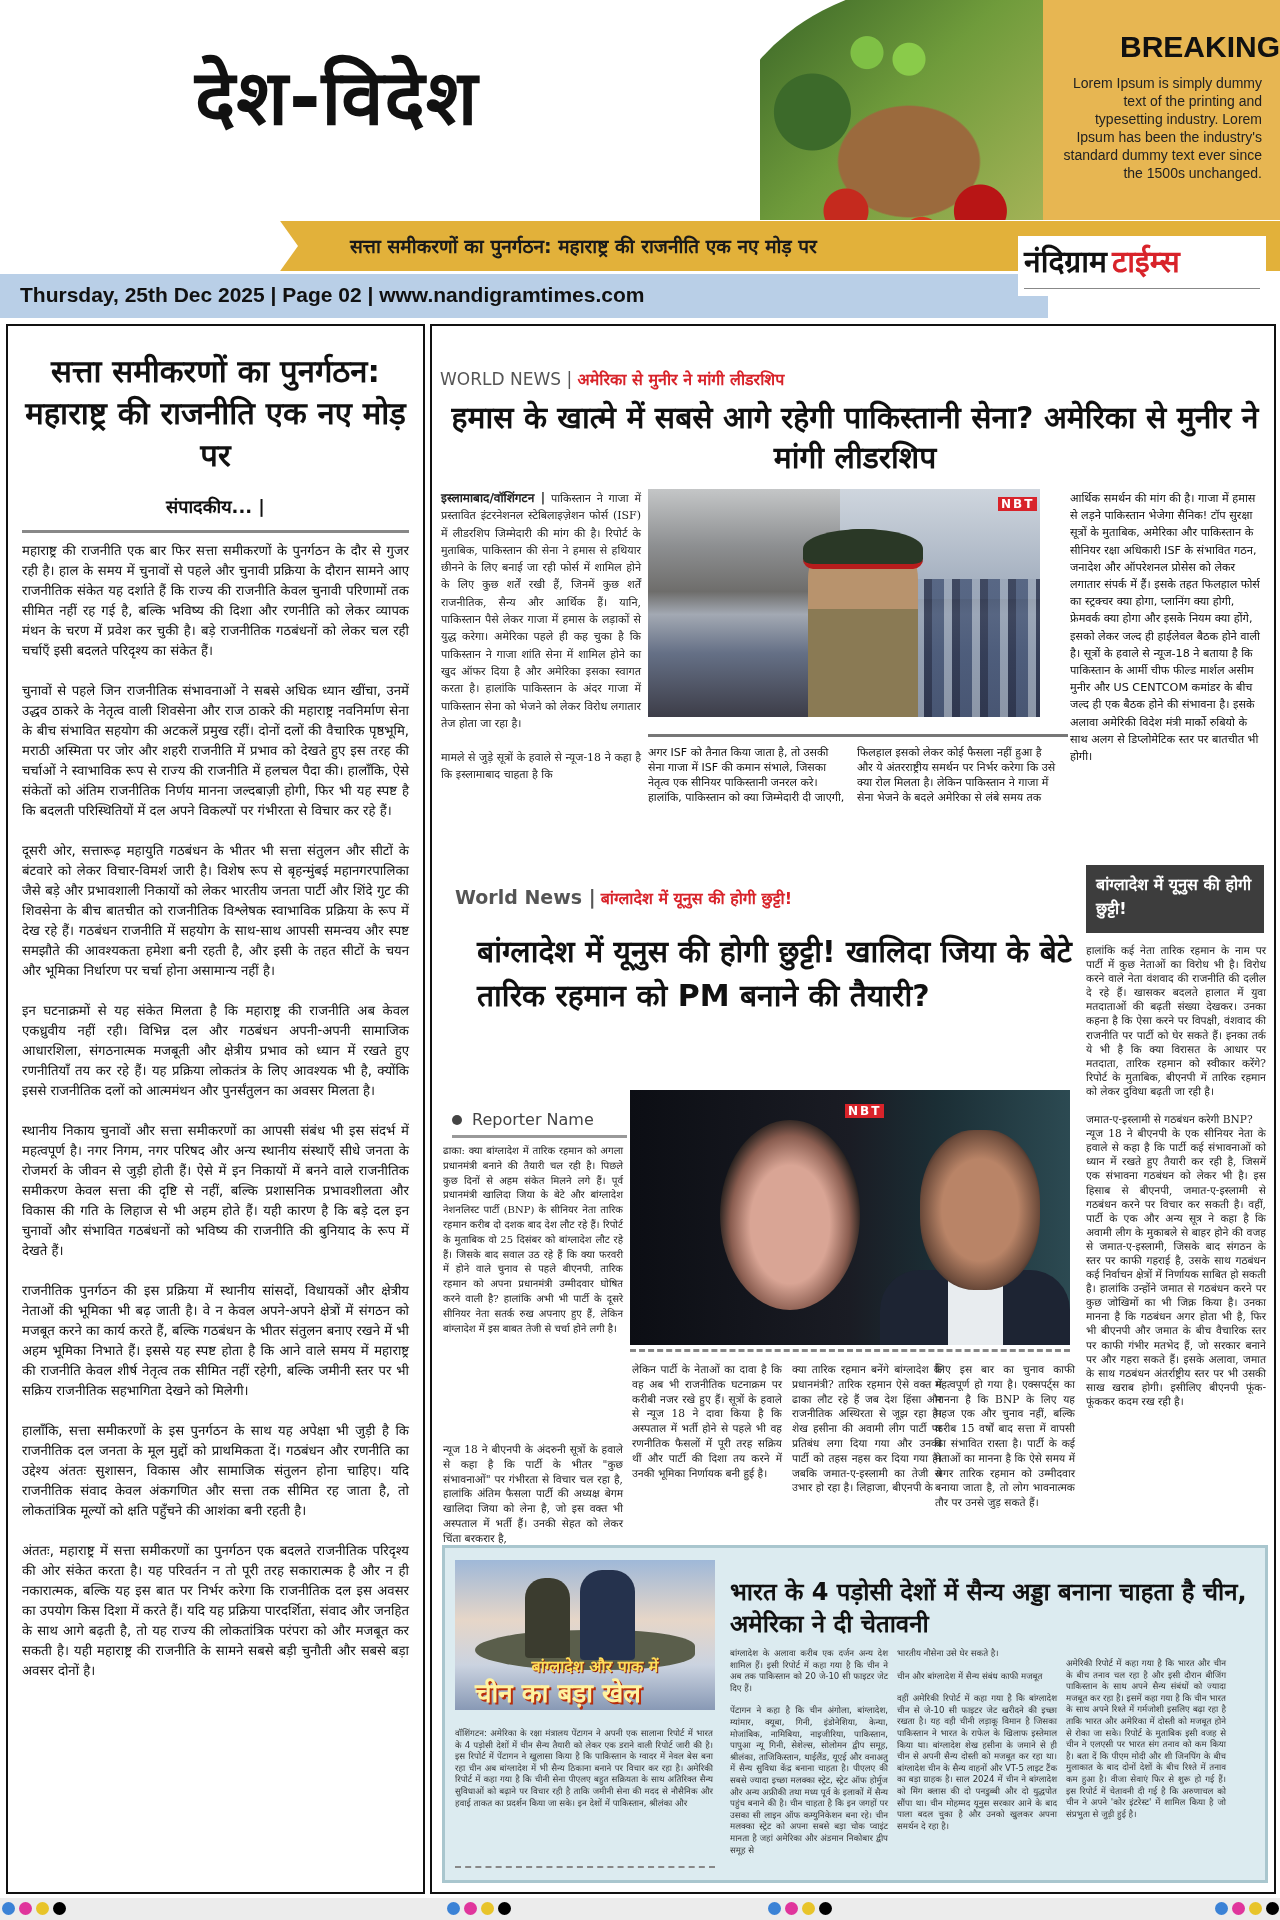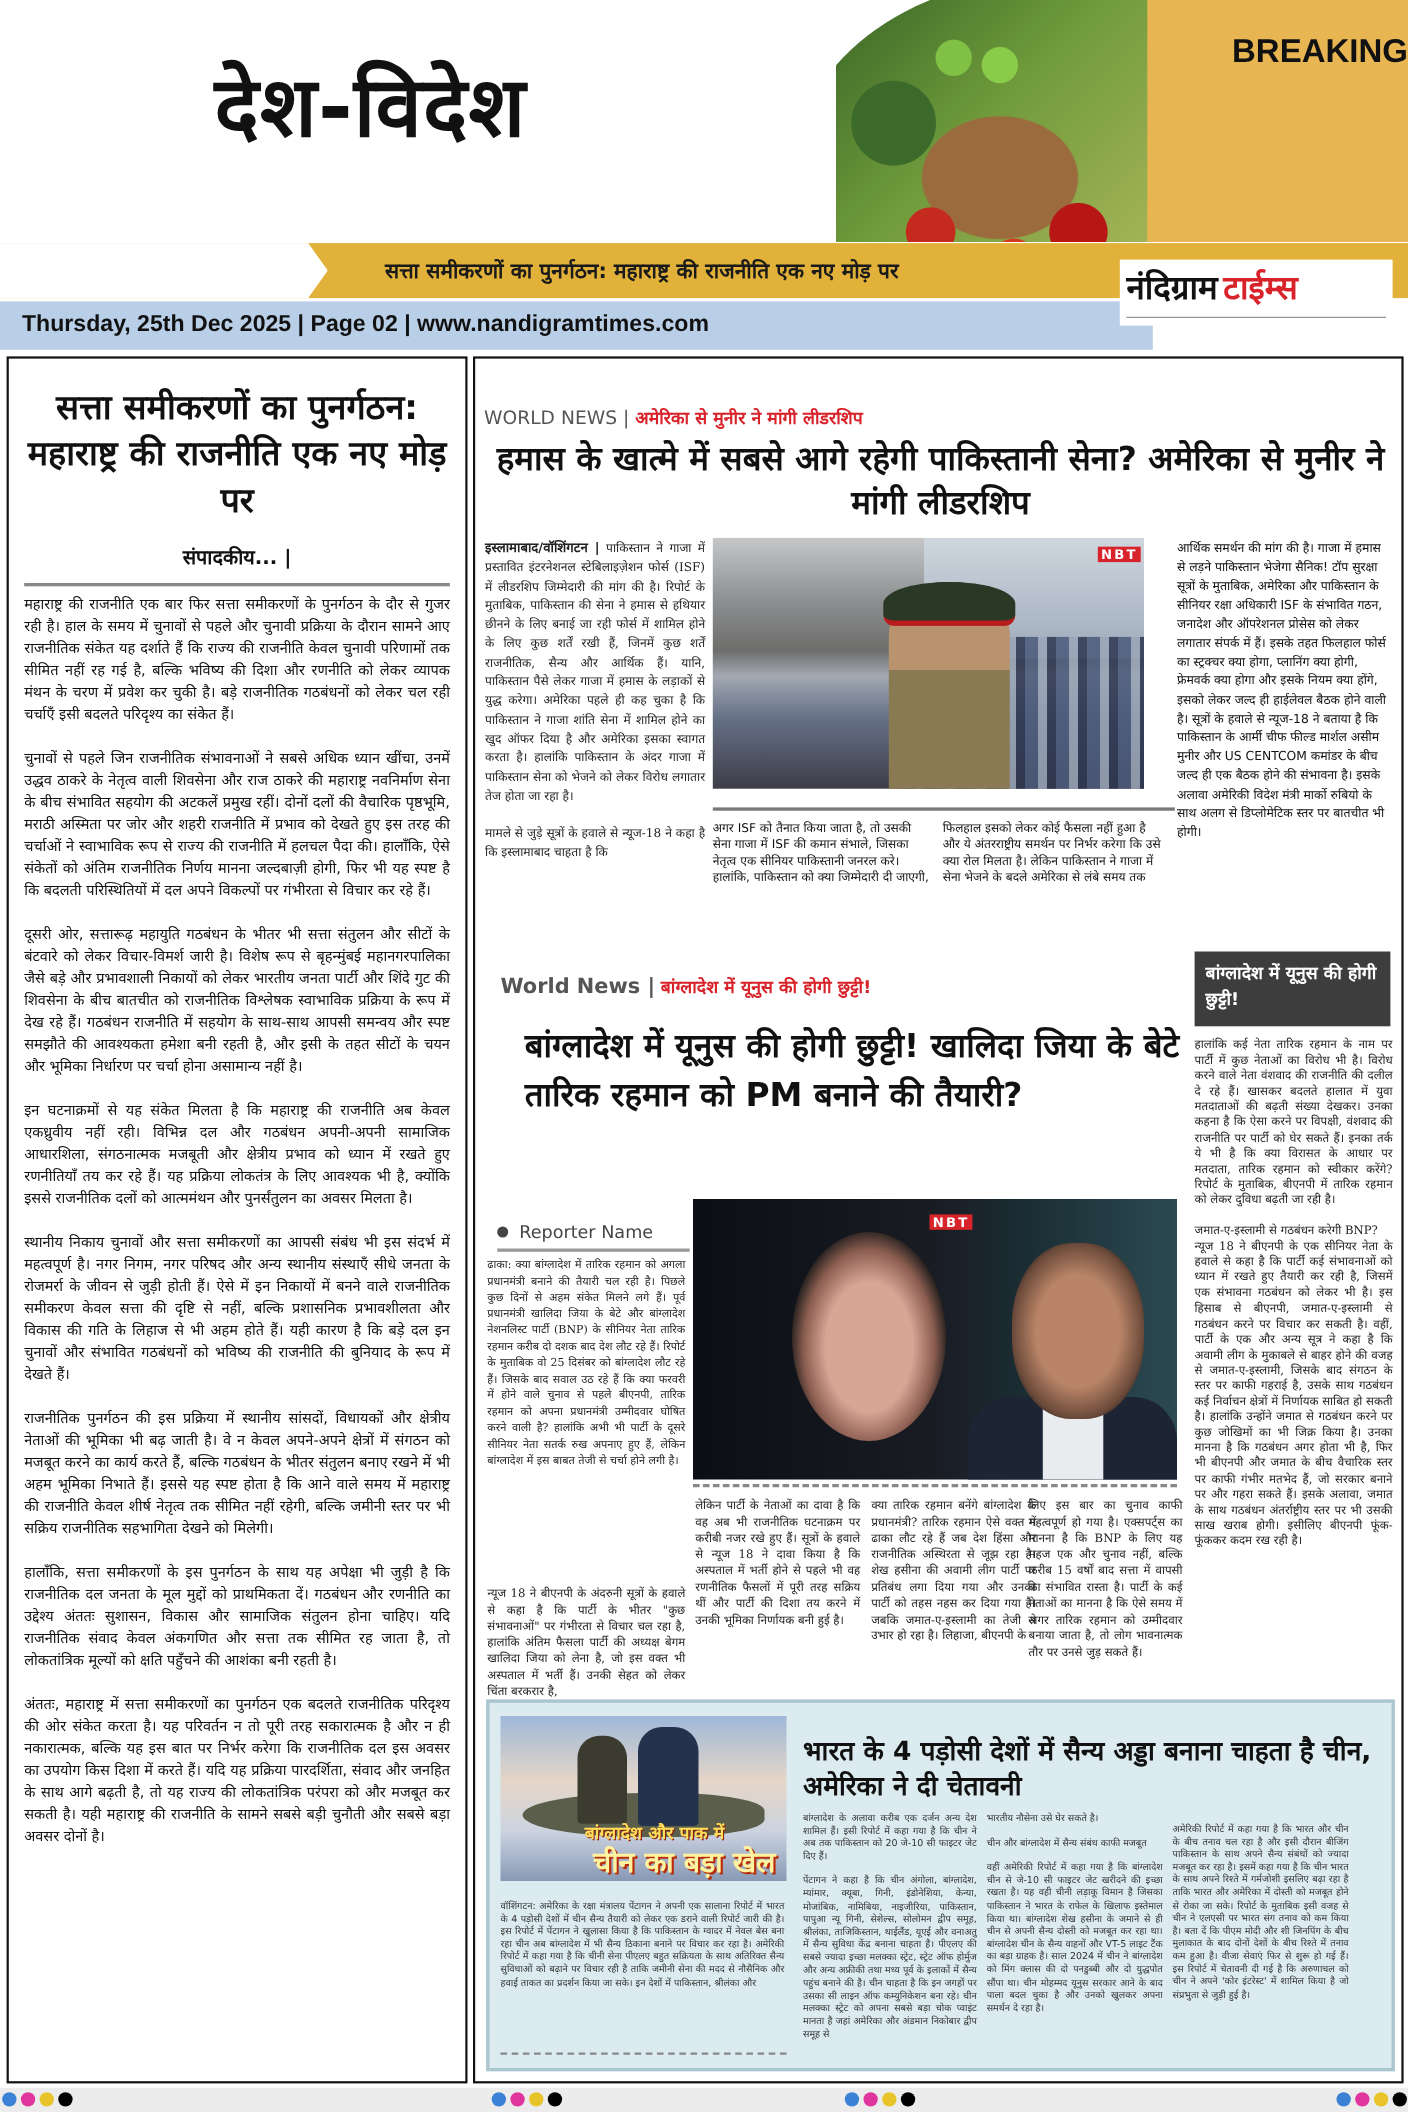--- a/index.html
+++ b/index.html
@@ -93,40 +93,41 @@
   .a2-right { position: absolute; left: 1086px; top: 943px; width: 180px; font-size: 10.6px; line-height: 14.1px; }
 
   
   .a3 { position: absolute; left: 442px; top: 1545px; width: 826px; height: 338px; background: #dcebf0; border: 3px solid #a9c6ce; }
   .a3-img { position: absolute; left: 10px; top: 12px; width: 260px; height: 150px; overflow: hidden;
     background: linear-gradient(180deg, #9fb8d8 0%, #e6d6c8 40%, #cbd3e0 70%, #8899b5 100%); }
   .a3-img .jet { position: absolute; left: 20px; top: 70px; width: 220px; height: 40px; background: #5a5e4b; border-radius: 50% 40% 40% 50%; }
   .a3-img .m1 { position: absolute; left: 70px; top: 18px; width: 45px; height: 80px; background: #3b3c2f; border-radius: 20px 20px 4px 4px; }
   .a3-img .m2 { position: absolute; left: 125px; top: 10px; width: 55px; height: 90px; background: #25324d; border-radius: 22px 22px 4px 4px; }
   .a3-img .cap1 { position: absolute; left: 40px; top: 95px; width: 200px; text-align: center; font-weight: bold; font-size: 16px; color: #ffdf5a; text-shadow: 1px 1px 0 #8b1a0a; }
-  .a3-img .cap2 { position: absolute; left: 20px; top: 114px; width: 230px; text-align: right; font-weight: bold; font-size: 26px; color: #fff3a0; text-shadow: 2px 2px 0 #b82d0c; }
+  .a3-img .cap2 { position: absolute; left: 20px; top: 114px; width: 230px; text-align: left; font-weight: bold; font-size: 26px; color: #fff3a0; text-shadow: 2px 2px 0 #b82d0c; }
   .a3 h1 { position: absolute; left: 285px; top: 28px; width: 520px; font-size: 24px; line-height: 32px; font-weight: bold; }
   .a3-tx { position: absolute; font-size: 8.6px; line-height: 11.6px; text-align: justify; color: #333; }
   .a3-dash { position: absolute; left: 10px; top: 318px; width: 260px; border-top: 2px dashed #888; }
 
   
   .footer { position: absolute; left: 0; top: 1898px; width: 1280px; height: 22px; background: #ececec; }
   .marks { position: absolute; top: 4px; display: flex; gap: 4px; }
   .marks i { display: block; width: 13px; height: 13px; border-radius: 50%; }
 </style>
 </head>
 <body>
 
 <header class="masthead">
   <div class="section-title">देश-विदेश</div>
   <div class="hero-img">
       <div class="blob"></div>
     </div>
   <div class="breaking">
     <h2>BREAKING</h2>
+    <p>Lorem Ipsum is simply dummy text of the printing and typesetting industry. Lorem Ipsum has been the industry's standard dummy text ever since the 1500s unchanged.</p>
   </div>
 </header>
 
 <div class="ticker">
   <div class="ticker-label-border"></div>
   <div class="ticker-text">सत्ता समीकरणों का पुनर्गठन: महाराष्ट्र की राजनीति एक नए मोड़ पर</div>
 </div>
 
 <div class="dateline">
   <span>Thursday, 25th Dec 2025 | Page 02 | www.nandigramtimes.com</span>

